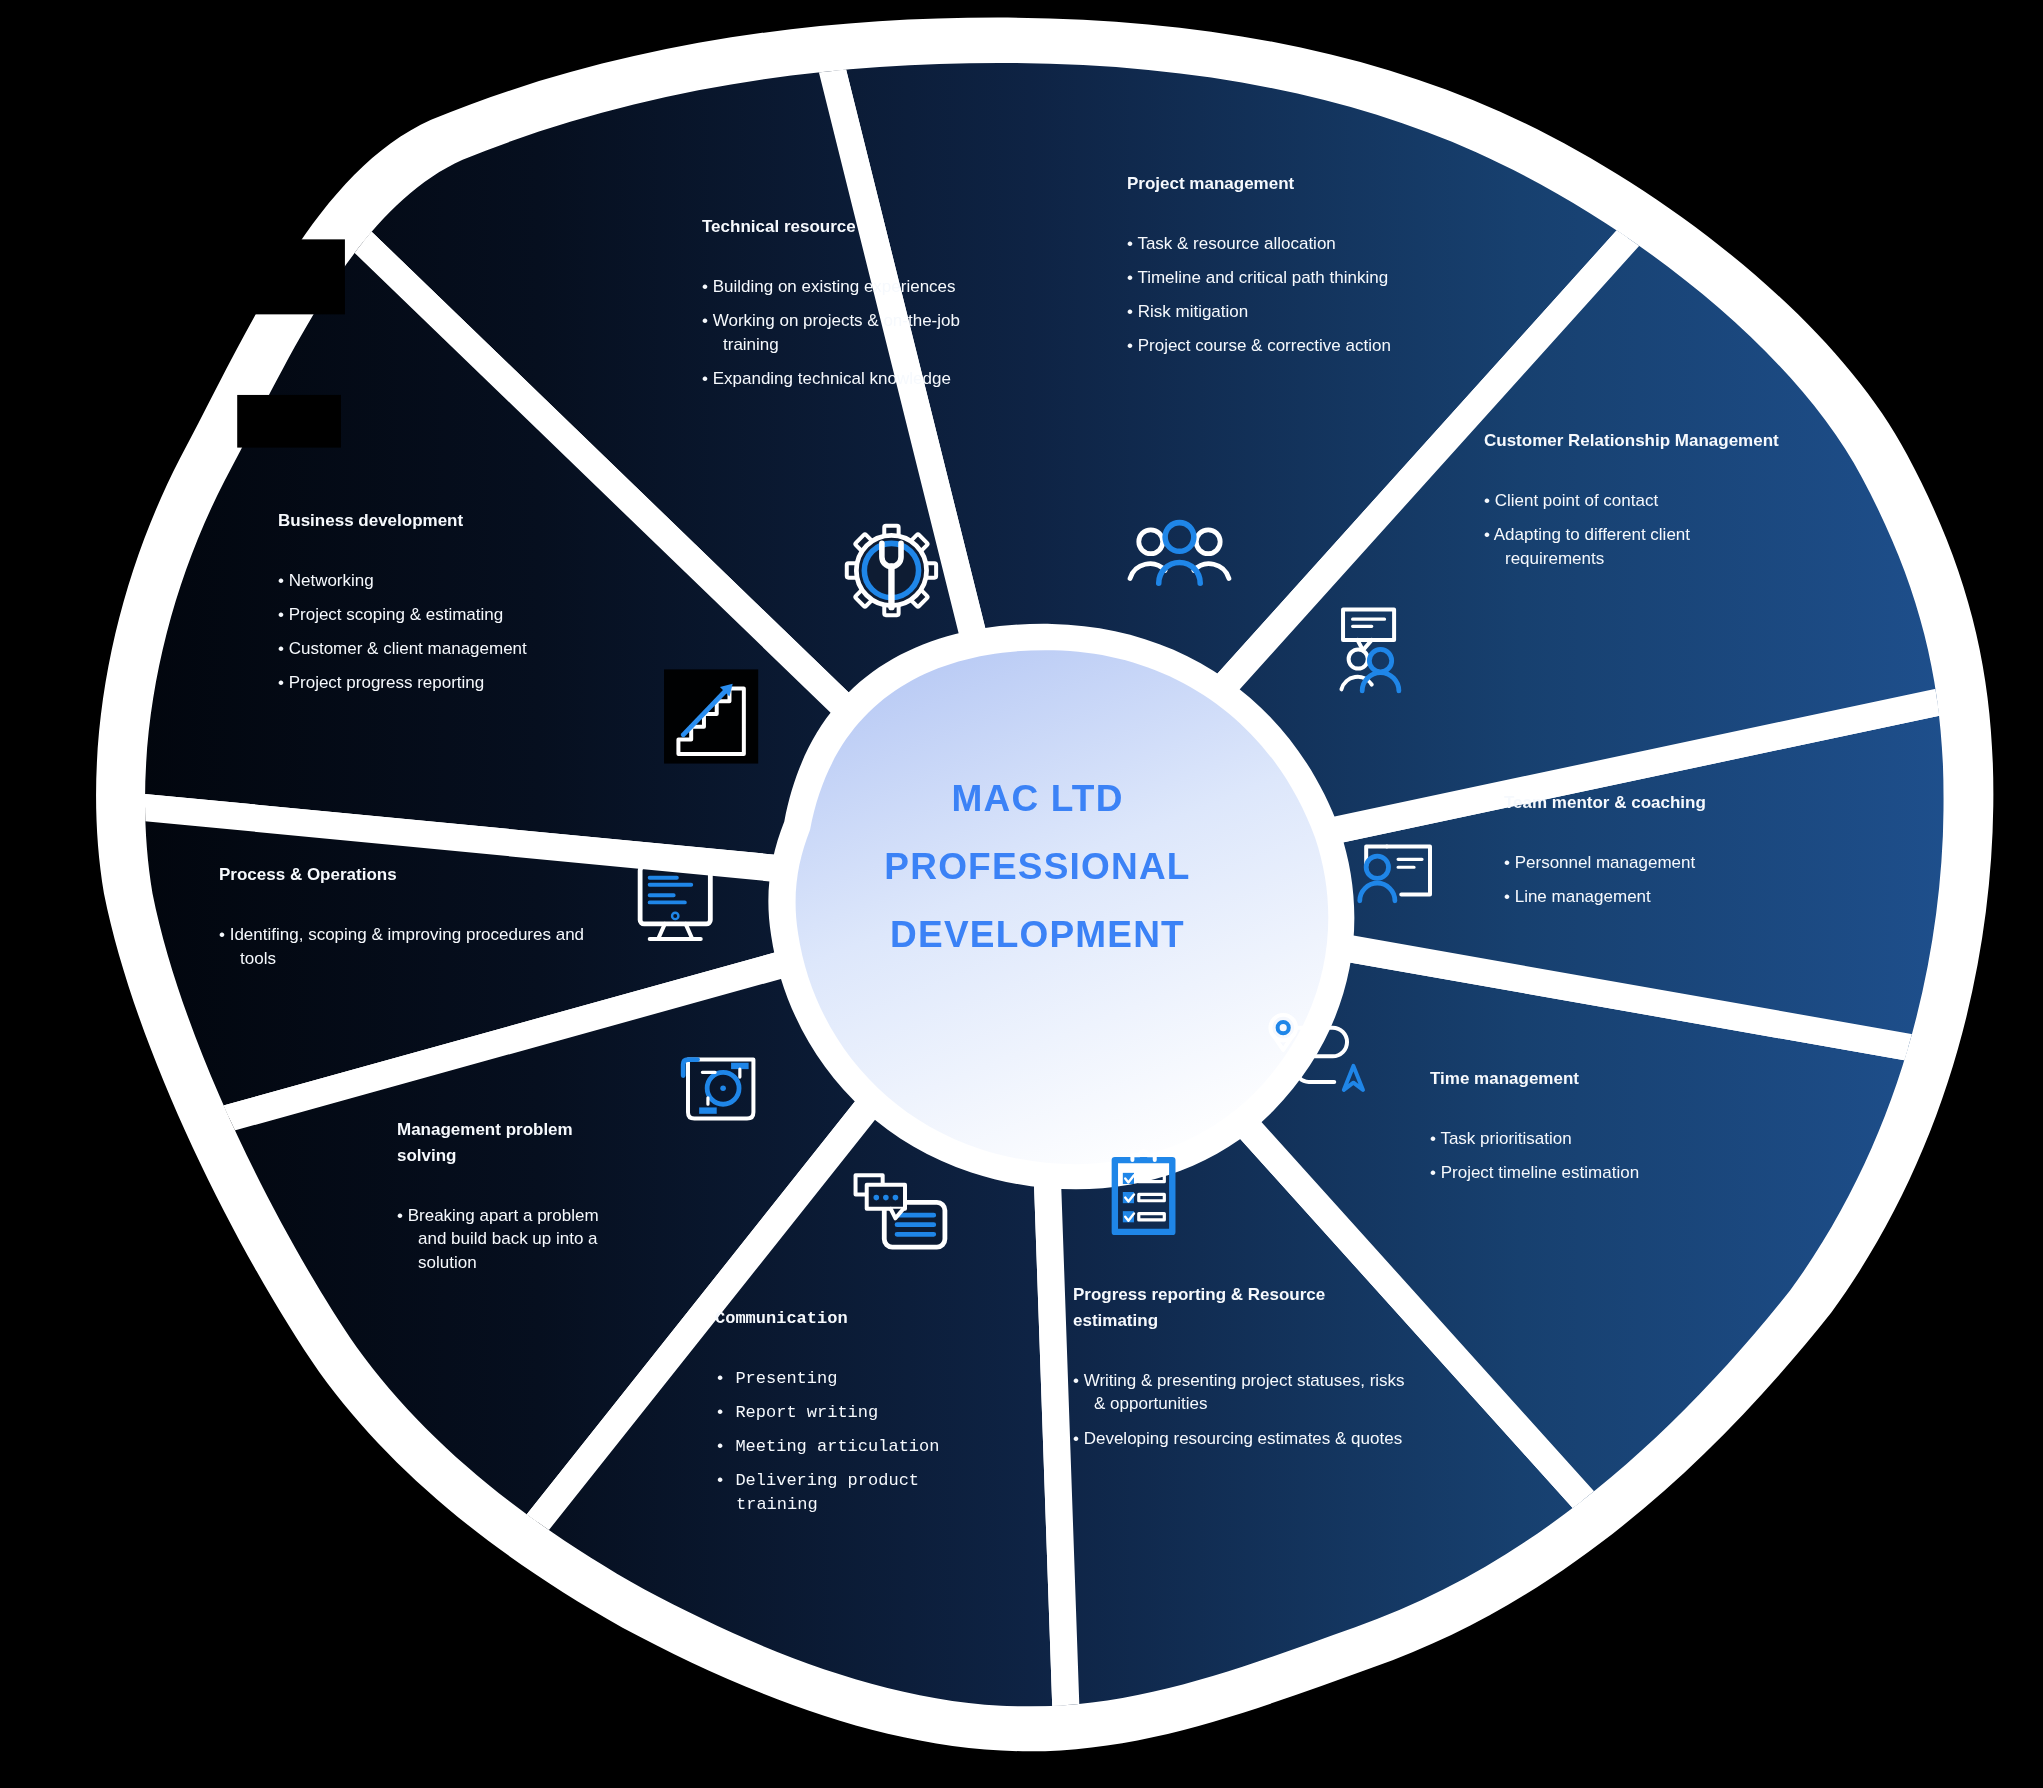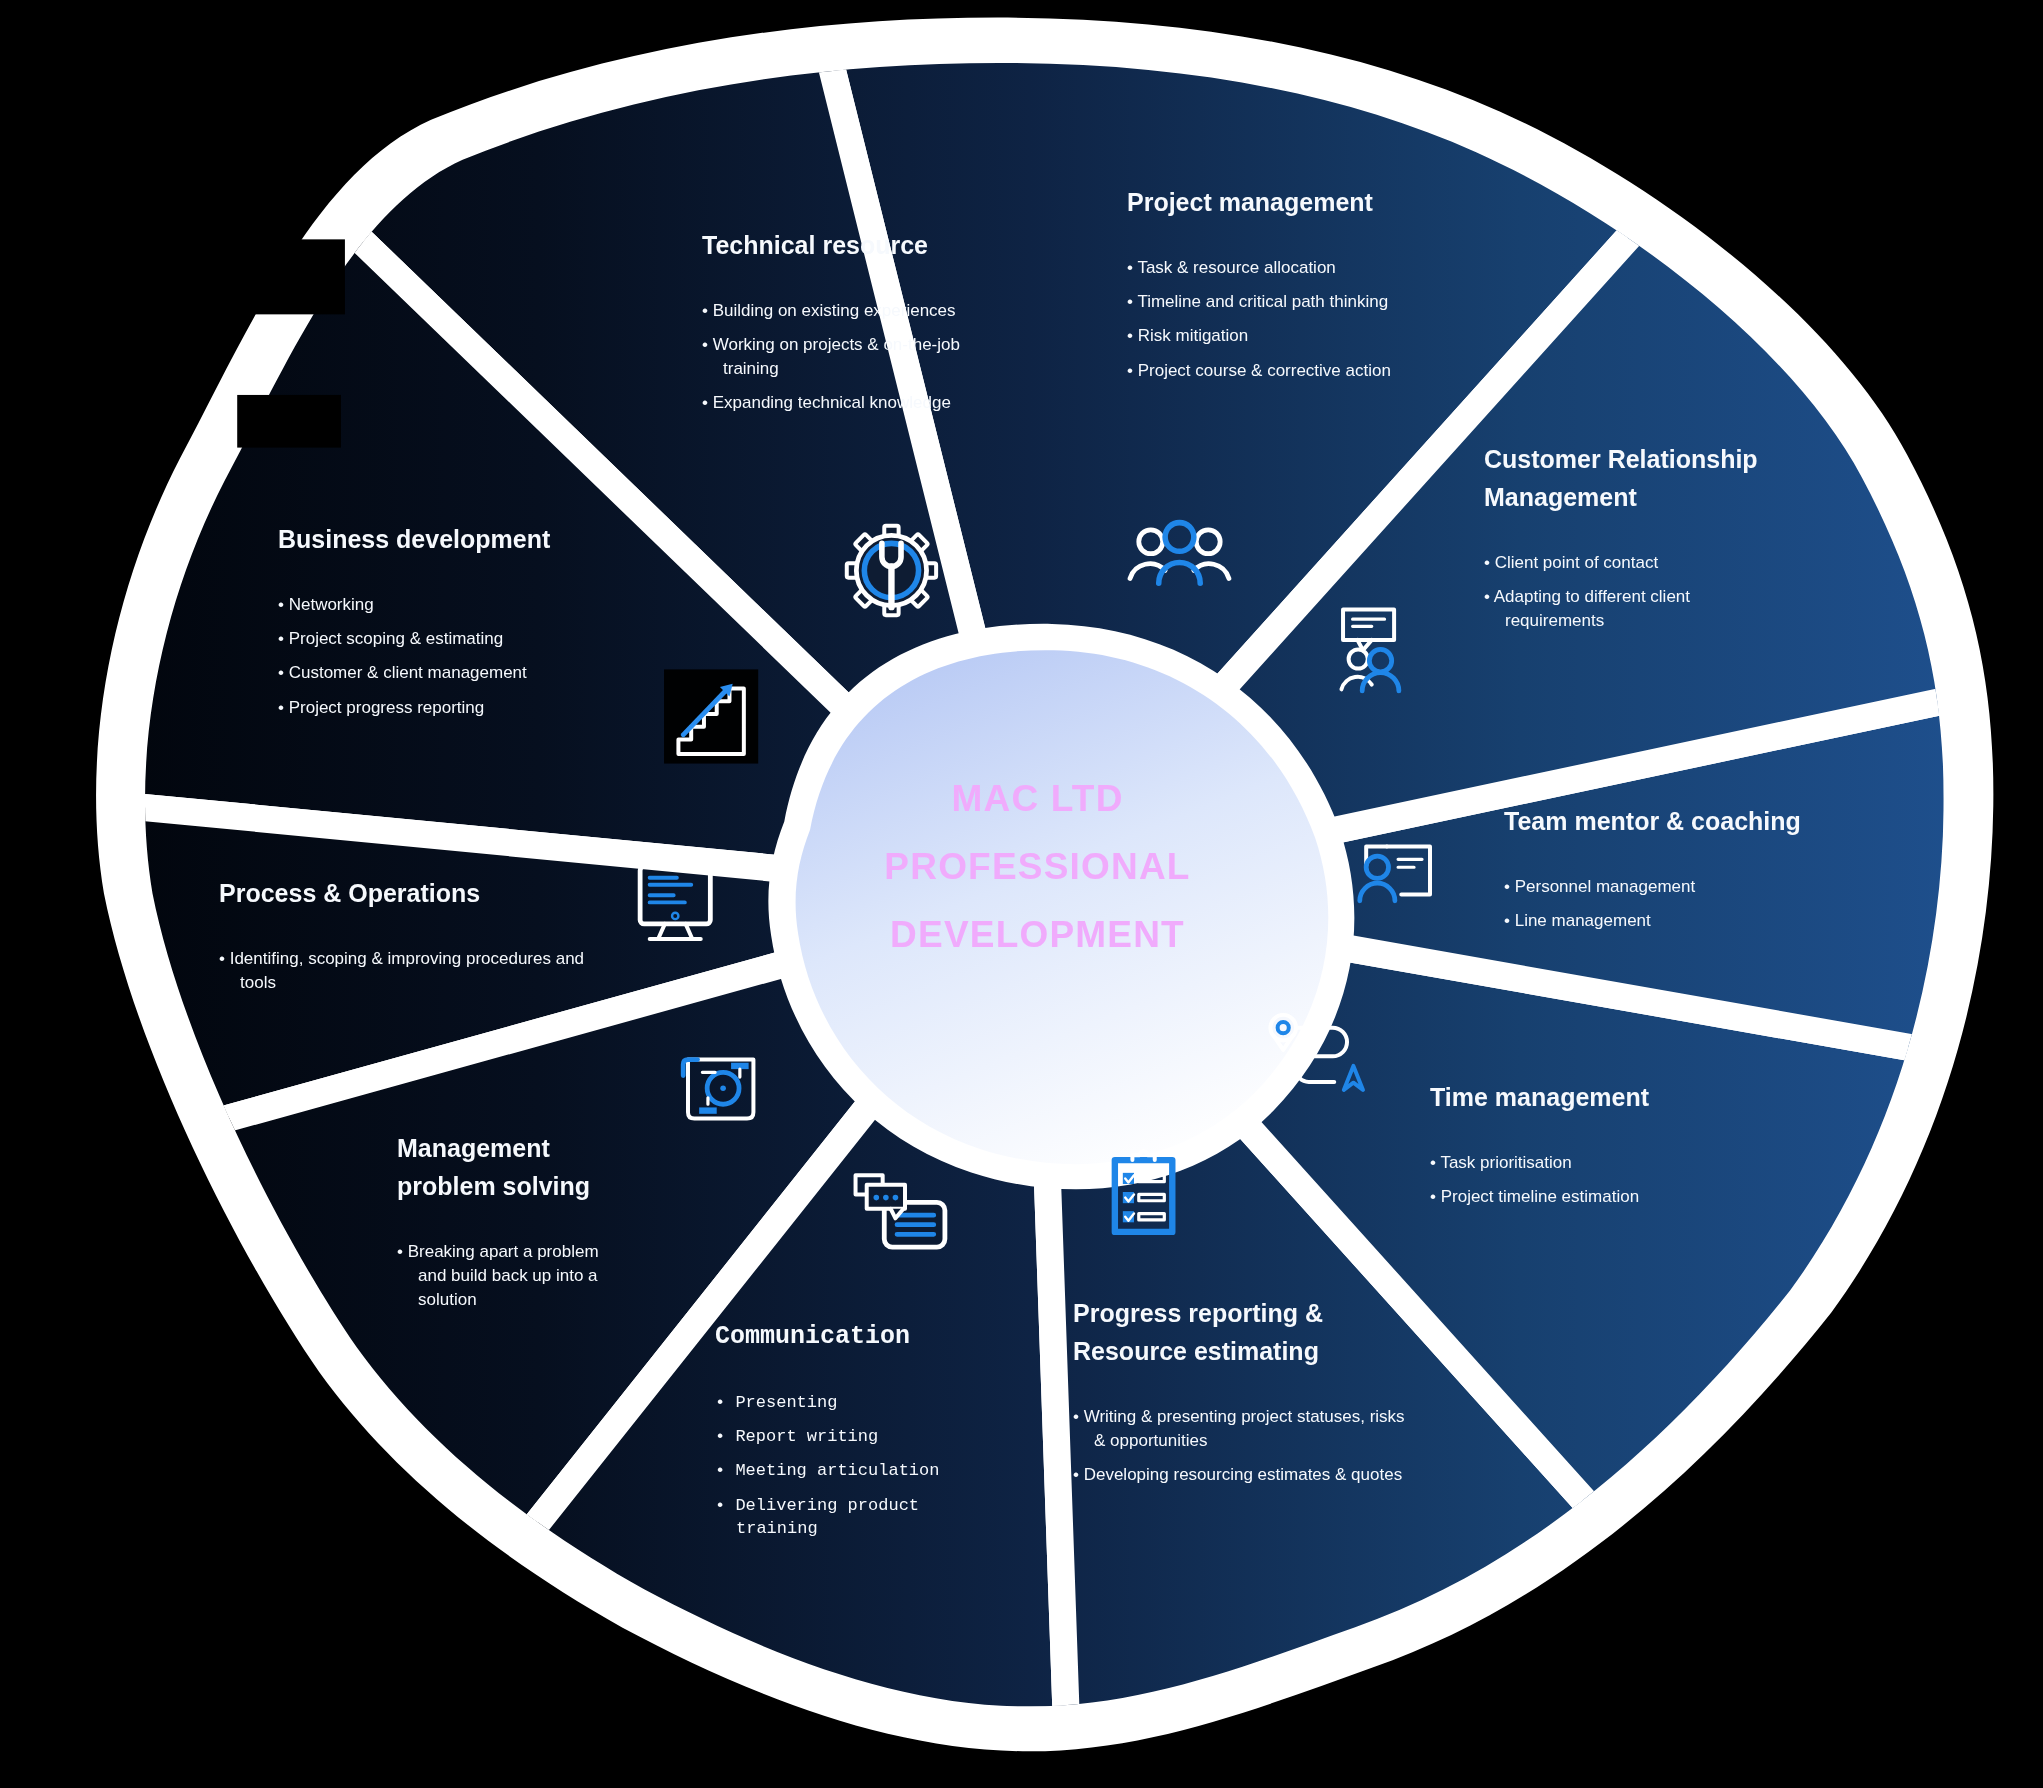--- a/index.html
+++ b/index.html
@@ -1,25 +1,25 @@
 <!DOCTYPE html>
 <html style="font-size:12.8px"><head>
 <meta charset="utf-8">
 <style>
   html,body{margin:0;padding:0;background:#000;}
   #stage{position:relative;width:2043px;height:1788px;overflow:hidden;
          font-family:"Liberation Sans",sans-serif;background:#000;}
   #wheel{position:absolute;left:0;top:0;}
   .seg{position:absolute;color:#f6f9fd;}
-  .seg .t{font-size:25px;font-weight:700;line-height:1.52;margin:12px 0 35px 0;}
+  .seg .t{font-size:17px;font-weight:700;line-height:1.52;margin:0 0 35px 0;}
   .seg .t.narrow{max-width:275px;}
   .b{font-size:17px;line-height:1.4;margin:0 0 10.4px 0;padding-left:21px;text-indent:-21px;}
   .b::before{content:"• ";}
   .center-label{position:absolute;left:854px;top:765px;width:367px;text-align:center;
-    font-size:37px;font-weight:700;line-height:1.84;letter-spacing:1.2px;color:#f0abfc;}
+    font-size:37px;font-weight:700;line-height:1.84;letter-spacing:1.2px;color:#3b82f6;}
 </style>
 </head>
 <body>
 
 <div id="stage">
 
 <svg id="wheel" width="2043" height="1788" viewBox="0 0 2560 2241">
   <defs>
     <linearGradient id="sweep" gradientUnits="userSpaceOnUse" x1="60" y1="1100" x2="2520" y2="1100">
       <stop offset="0" stop-color="#01040a"></stop>

